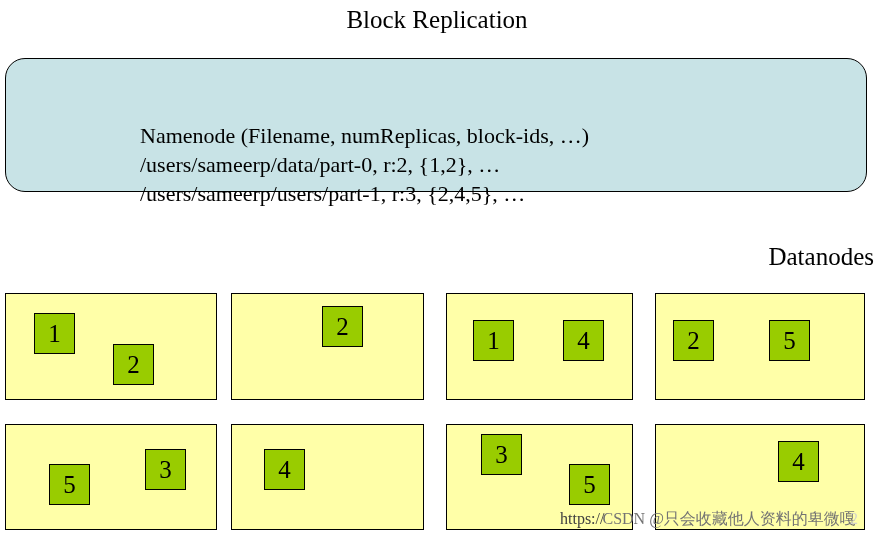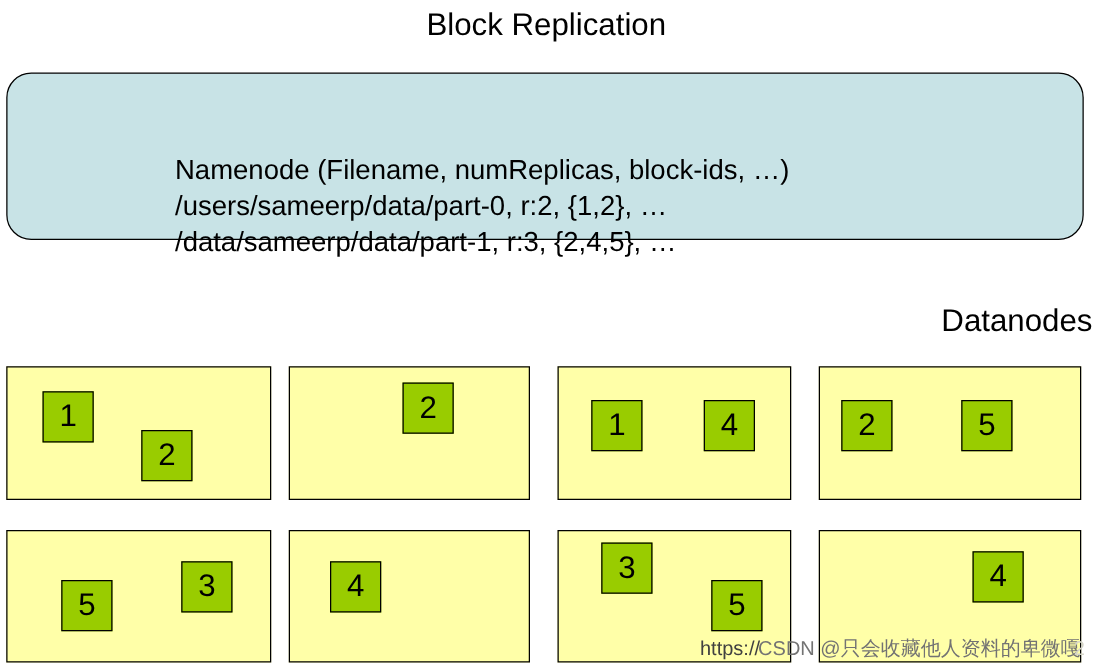--- a/index.html
+++ b/index.html
@@ -1,18 +1,18 @@
 <!DOCTYPE html>
 <html><head>
 <meta charset="utf-8">
 <style>
   html,body { margin:0; padding:0; background:#ffffff; }
   .stage {
     position:relative; width:874px; height:536px; overflow:hidden;
-    font-family:Liberation Sans, sans-serif; color:#000; background:#ffffff;
+    font-family:Liberation Serif, serif; color:#000; background:#ffffff;
   }
   .title {
     position:absolute; top:6px; left:0; width:100%;
     text-align:center; font-size:25px; letter-spacing:0;
   }
   .namenode {
     position:absolute; left:5px; top:58px; width:860px; height:132px;
     background:#c8e3e6; border:1.6px solid #000; border-radius:20px;
   }
   .nn-text {
@@ -45,21 +45,21 @@
 <body>
 
 <div class="stage">
 
   <div class="title">Block Replication</div>
 
   <div class="namenode">
     <div class="nn-text">
       <div>Namenode (Filename, numReplicas, block-ids, …)</div>
       <div>/users/sameerp/data/part-0, r:2, {1,2}, …</div>
-      <div>/data/sameerp/data/part-1, r:3, {2,4,5}, …</div>
+      <div>/users/sameerp/users/part-1, r:3, {2,4,5}, …</div>
     </div>
   </div>
 
   <div class="dn-label">Datanodes</div>
 
   <div class="dnode" style="left:5px; top:293px; width:212px; height:107px;">
     <div class="block" style="left:28px; top:19px;">1</div>
     <div class="block" style="left:107px; top:50px;">2</div>
   </div>
 

